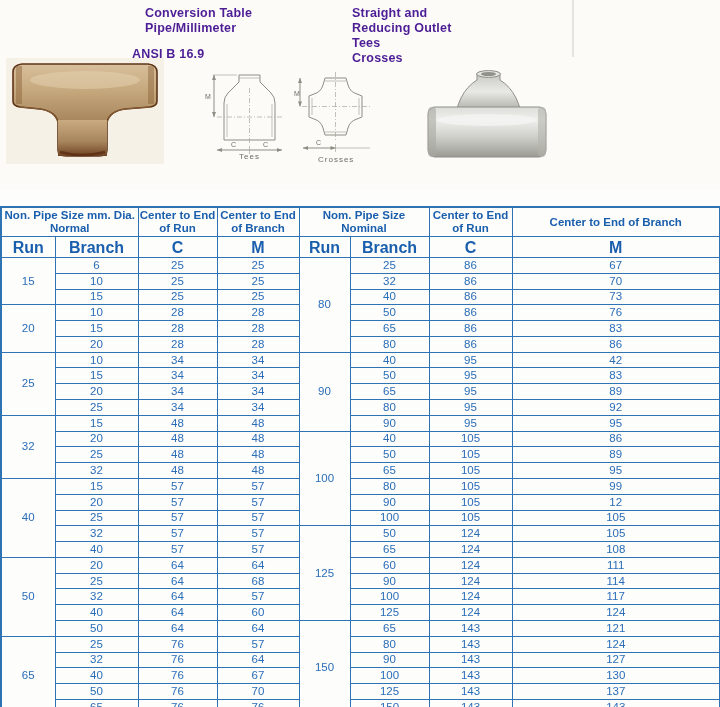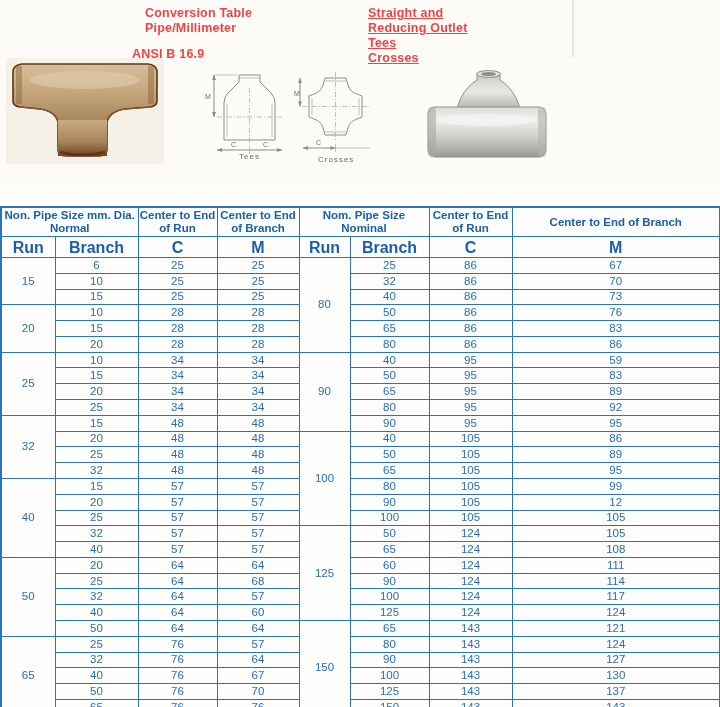--- a/index.html
+++ b/index.html
@@ -4,25 +4,25 @@
 <style>
   html,body{margin:0;padding:0;}
   body{
     width:720px;height:707px;
     background:#fdfdfb;
     font-family:"Liberation Sans",sans-serif;
     overflow:hidden;
   }
   
   .top{position:relative;height:190px;background:#fcfbf8;}
-  .caption{position:absolute;color:#ef4444;font-size:12.5px;font-weight:600;
+  .caption{position:absolute;color:#4c1d95;font-size:12.5px;font-weight:600;
            line-height:15px;letter-spacing:.2px;white-space:pre;}
   .caption-left{left:145px;top:6px;}
   .caption-standard{left:132px;top:47px;}
-  .caption-right{left:368px;top:6px;text-decoration:underline;}
+  .caption-right{left:352px;top:6px;}
   .top-divider{position:absolute;left:572px;top:0;width:2px;height:57px;background:#e4e4e0;}
   .photo,.diagram{position:absolute;}
   .diag-label{fill:#6e6e66;font-size:8px;letter-spacing:1px;font-family:"Liberation Sans",sans-serif;}
   .diag-dim{fill:#6e6e66;font-size:7px;font-family:"Liberation Sans",sans-serif;}
   .diag-stroke{stroke:#8d8d84;stroke-width:1;fill:none;}
   .diag-thin{stroke:#a8a89e;stroke-width:.7;fill:none;}
   
   .grid-wrap{padding-top:16px;}
   table.grid{
     border-collapse:collapse;table-layout:fixed;
@@ -226,21 +226,21 @@
           <td>86</td>
         </tr>
         <tr>
           <td rowspan="4" class="run-cell">25</td>
           <td>10</td>
           <td>34</td>
           <td>34</td>
           <td rowspan="5" class="run-cell">90</td>
           <td>40</td>
           <td>95</td>
-          <td>59</td>
+          <td>42</td>
         </tr>
         <tr>
           <td>15</td>
           <td>34</td>
           <td>34</td>
           <td>50</td>
           <td>95</td>
           <td>83</td>
         </tr>
         <tr>

